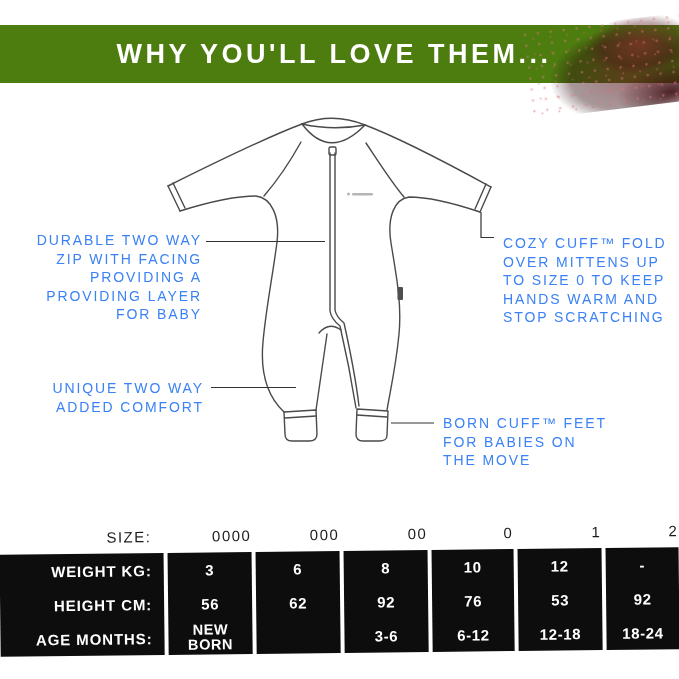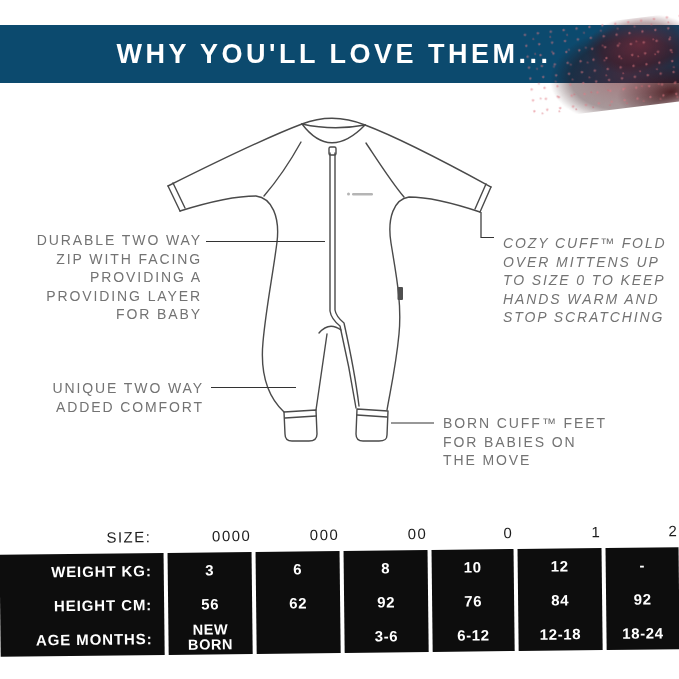--- a/index.html
+++ b/index.html
@@ -1,47 +1,47 @@
 <!DOCTYPE html>
 <html><head>
 <meta charset="utf-8">
 <style>
   html,body{margin:0;padding:0;background:#fff;}
   .page{
     position:relative;width:679px;height:679px;background:#fff;overflow:hidden;
     font-family:"Liberation Sans",sans-serif;
   }
   
-  .banner{position:absolute;top:25px;left:0;width:679px;height:58px;background:#0c4a6e;}
+  .banner{position:absolute;top:25px;left:0;width:679px;height:58px;background:#4d7c0f;}
   .banner-texture{
     position:absolute;right:-8px;top:-3px;width:160px;height:88px;z-index:1;
     transform:rotate(-7deg);
     background:
       radial-gradient(circle 1.3px at 18% 28%, rgba(225,120,130,.75), transparent 1.8px),
       radial-gradient(circle 1px at 60% 55%, rgba(210,100,110,.6), transparent 1.5px),
       radial-gradient(ellipse 70px 38px at 72% 30%, rgba(150,40,52,.55), rgba(80,18,26,.38) 55%, transparent 78%),
       radial-gradient(ellipse 95px 58px at 62% 62%, rgba(100,24,32,.6), rgba(45,10,14,.42) 60%, transparent 82%),
       radial-gradient(ellipse 70px 34px at 88% 88%, rgba(70,15,21,.85), transparent 78%);
     background-size:13px 11px,17px 15px,100% 100%,100% 100%,100% 100%;
     filter:blur(.6px);
   }
   .banner h1{
     position:relative;z-index:2;margin:0;height:58px;line-height:58px;
     text-align:center;padding-right:11px;color:#ffffff;
     font-size:27px;font-weight:bold;letter-spacing:3.5px;
   }
   
   .art{position:absolute;left:0;top:0;width:679px;height:679px;pointer-events:none;}
   
-  .callout{position:absolute;color:#737373;font-size:14px;line-height:18.6px;letter-spacing:1.9px;}
+  .callout{position:absolute;color:#3b82f6;font-size:14px;line-height:18.6px;letter-spacing:1.9px;}
   .callout div{white-space:nowrap;}
   .co-right{text-align:right;}
   #callout-zip{top:231px;right:477px;}
   #callout-stretch{top:379px;right:475px;margin-left:35px;}
-  #callout-mittens{top:234px;left:503px;font-style:italic;}
+  #callout-mittens{top:234px;left:503px;}
   #callout-feet{top:414px;left:443px;}
   
   .table-area{
     position:absolute;top:519px;left:0;width:679px;
     transform:rotate(-0.65deg);transform-origin:50% 55%;
   }
   .tbl-grid{
     display:grid;grid-template-columns:164px 84px 84px 84px 82px 84px 73px;
     column-gap:4px;
   }
@@ -171,21 +171,21 @@
         <div class="cell">92</div>
         <div class="cell">3-6</div>
       </div>
       <div class="col">
         <div class="cell">10</div>
         <div class="cell">76</div>
         <div class="cell">6-12</div>
       </div>
       <div class="col">
         <div class="cell">12</div>
-        <div class="cell">84</div>
+        <div class="cell">53</div>
         <div class="cell">12-18</div>
       </div>
       <div class="col">
         <div class="cell">-</div>
         <div class="cell">92</div>
         <div class="cell">18-24</div>
       </div>
     </div>
   </div>
 

